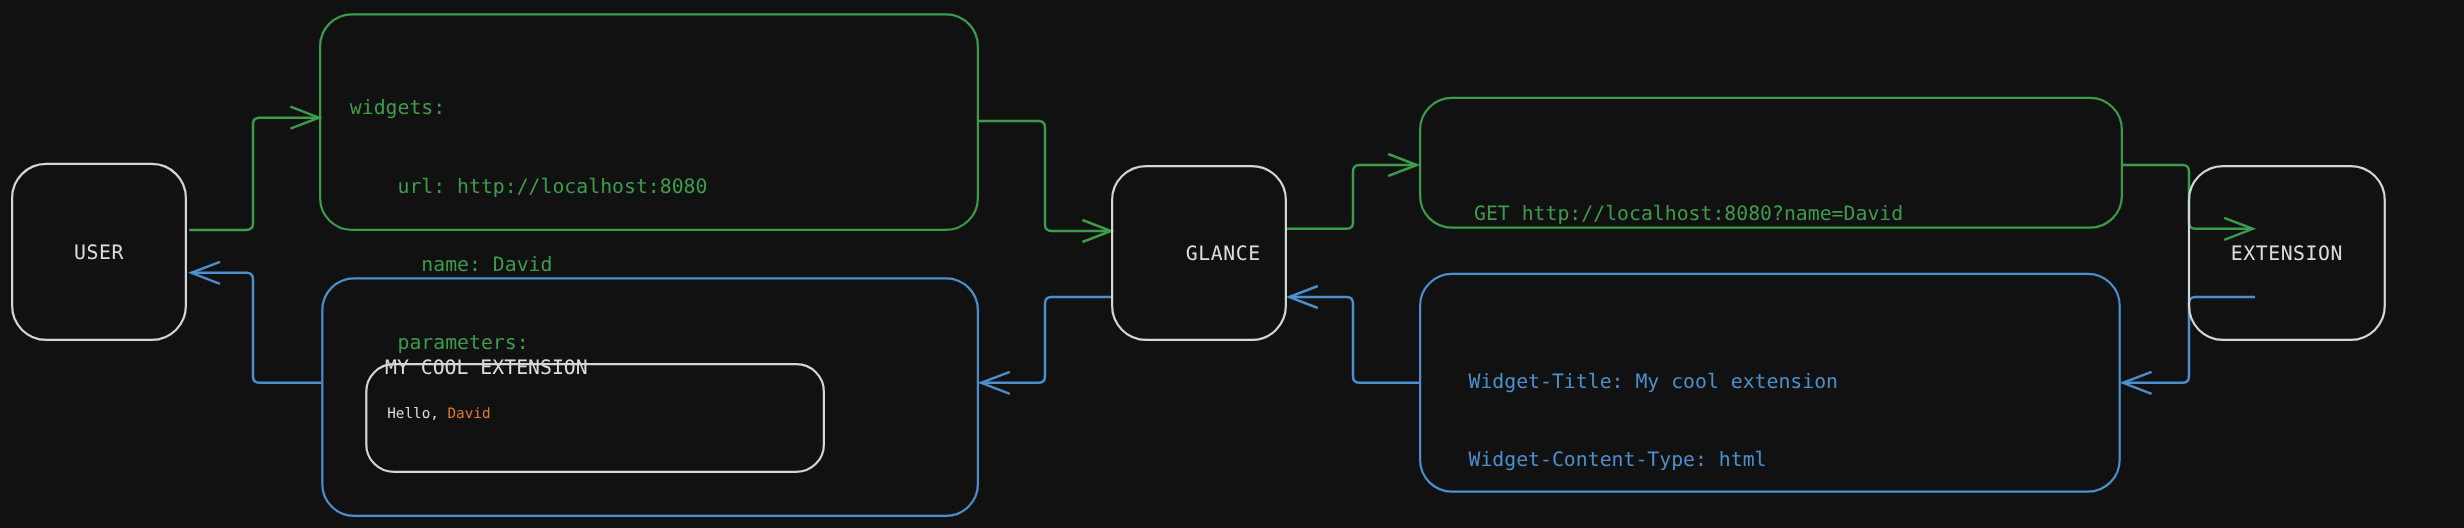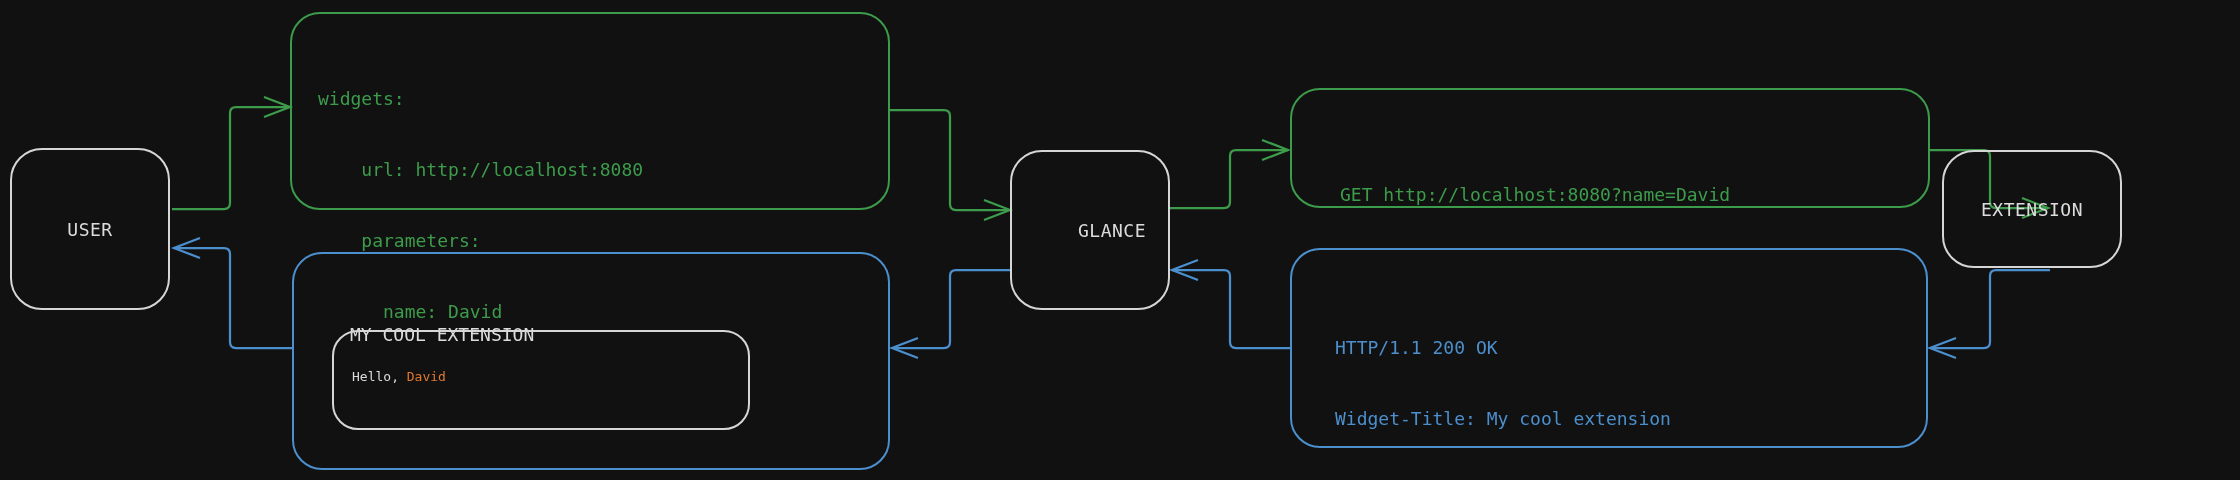--- a/index.html
+++ b/index.html
@@ -27,21 +27,21 @@
     position:absolute;
     border:2px solid var(--node-border);
     border-radius:32px;
     display:flex;align-items:center;justify-content:center;
     color:var(--text-light);
     font-size:18px;letter-spacing:.5px;
     box-sizing:border-box;
   }
   .node-user{left:10px;top:148px;width:160px;height:162px;}
   .node-glance{left:1010px;top:150px;width:160px;height:160px;padding-left:44px;}
-  .node-extension{left:1942px;top:150px;width:180px;height:118px;}
+  .node-extension{left:1989px;top:150px;width:180px;height:160px;}
 
   .box{
     position:absolute;border-radius:30px;border:2px solid;
     box-sizing:border-box;background:transparent;
   }
   .box-green{border-color:var(--request-green);}
   .box-blue{border-color:var(--response-blue);}
   .box-yaml{left:290px;top:12px;width:600px;height:198px;}
   .box-get{left:1290px;top:88px;width:640px;height:120px;}
   .box-http{left:1290px;top:248px;width:638px;height:200px;}
@@ -111,32 +111,31 @@
     <span>GLANCE</span>
   </div>
   <div class="node node-extension">
     <span>EXTENSION</span>
   </div>
 
   <div class="box box-green box-yaml"></div>
   <div class="code code-green pos-yaml">
     <div class="code-line">widgets:</div>
     <div class="code-line">    url: http://localhost:8080</div>
+    <div class="code-line">      name: David</div>
     <div class="code-line">    parameters:</div>
-    <div class="code-line">      name: David</div>
   </div>
 
   <div class="box box-green box-get"></div>
   <div class="code code-green pos-get">
     <div class="code-line">GET http://localhost:8080?name=David</div>
   </div>
 
   <div class="box box-blue box-http"></div>
   <div class="code code-blue pos-http">
-    <div class="code-line">HTTP/1.1 200 OK</div>
     <div class="code-line">Widget-Title: My cool extension</div>
     <div class="code-line">Widget-Content-Type: html</div>
     
     
   </div>
 
   <div class="box box-blue box-widget"></div>
   <div class="widget-title">MY COOL EXTENSION</div>
   <div class="box-hello"></div>
   <div class="greeting"><span>Hello, </span><span class="name">David</span></div>

